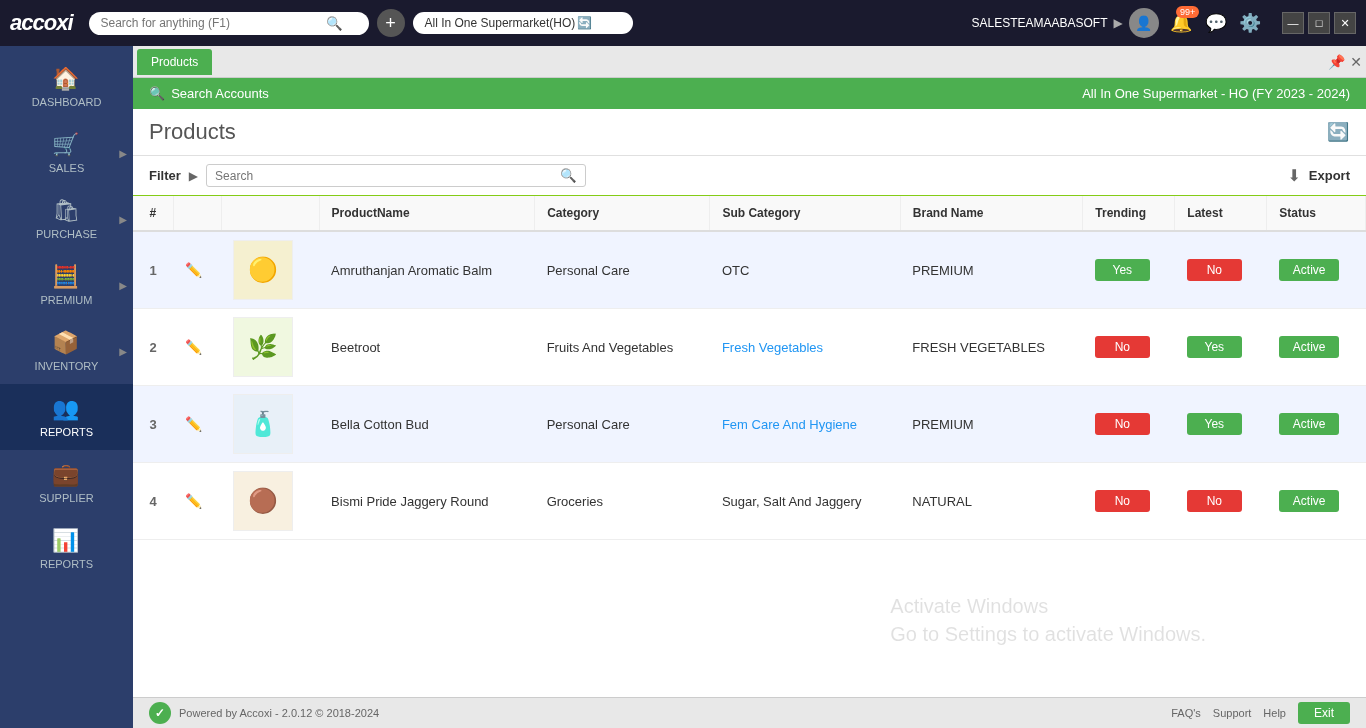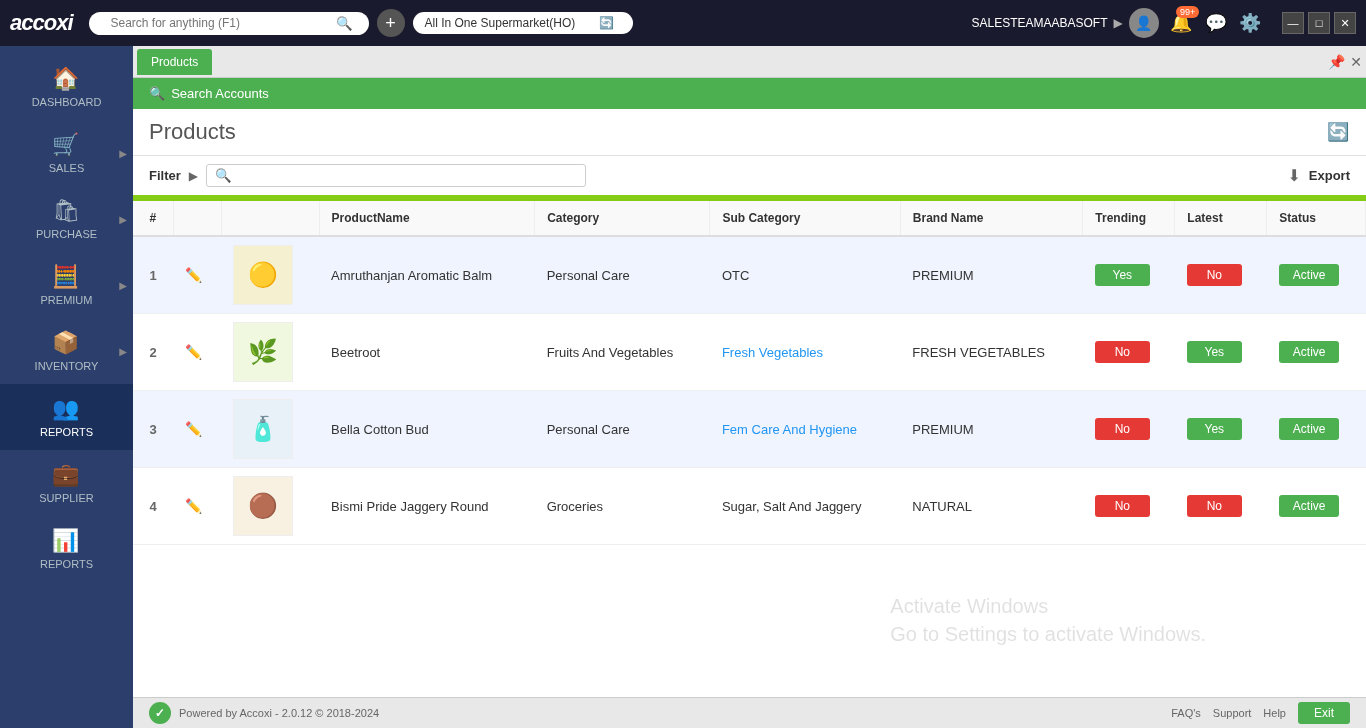--- a/index.html
+++ b/index.html
@@ -25,36 +25,36 @@
     .search-bar {
       display: flex;
       align-items: center;
       background: white;
       border-radius: 20px;
       padding: 4px 12px;
       width: 280px;
       gap: 6px;
     }
     .search-bar input {
-      border: none; outline: none; font-size: 12px; width: 220px; color: #555; margin-left: 10px;
+      border: none; outline: none; font-size: 12px; width: 220px; color: #555;
     }
     .search-icon-btn {
       background: none; border: none; cursor: pointer; color: #555;
     }
     .plus-btn {
       background: #555; border: none; border-radius: 50%; width: 28px; height: 28px;
       color: white; font-size: 18px; cursor: pointer; display: flex; align-items: center; justify-content: center;
     }
     .company-selector {
       display: flex;
       align-items: center;
       background: white;
       border-radius: 20px;
       padding: 4px 12px;
-      gap: 24px;
+      gap: 2px;
       min-width: 220px;
     }
     .company-selector span { font-size: 12px; color: #333; }
     .refresh-icon { color: #333; font-size: 14px; cursor: pointer; }
     .nav-right {
       margin-left: auto;
       display: flex;
       align-items: center;
       gap: 12px;
     }
@@ -165,21 +165,21 @@
     .page-title { font-size: 22px; color: #555; font-weight: normal; }
     .refresh-btn { background: none; border: none; cursor: pointer; font-size: 18px; color: #666; }
 
     
     .filter-bar {
       padding: 8px 16px;
       background: white;
       display: flex;
       align-items: center;
       gap: 8px;
-      border-bottom: 6px solid #84cc16;
+      border-bottom: 1px solid #84cc16;
       justify-content: space-between;
     }
     .filter-left { display: flex; align-items: center; gap: 8px; }
     .filter-btn {
       background: none; border: none; cursor: pointer; font-size: 13px;
       color: #333; font-weight: bold;
     }
     .filter-arrow { color: #666; font-size: 12px; }
     .search-input-bar {
       display: flex; align-items: center; border: 1px solid #ccc;
@@ -370,32 +370,34 @@
         <button class="tab-ctrl-btn">📌</button>
         <button class="tab-ctrl-btn">✕</button>
       </div>
     </div>
 
     <div class="green-header">
       <div class="left">
         <span>🔍</span>
         <span>Search Accounts</span>
       </div>
+      <div class="right">All In One Supermarket - HO (FY 2023 - 2024)</div>
     </div>
 
     <div class="page-header">
       <span class="page-title">Products</span>
       <button class="refresh-btn">🔄</button>
     </div>
 
     <div class="filter-bar">
       <div class="filter-left">
         <button class="filter-btn">Filter</button>
         <span class="filter-arrow">▶</span>
         <div class="search-input-bar">
+          <input type="text" placeholder="Search" style="">
           <button class="search-go-btn">🔍</button>
         </div>
       </div>
       <div class="export-area">
         <button class="export-icon-btn">⬇</button>
         <button class="export-btn">Export</button>
       </div>
     </div>
 
     <div class="table-container">

